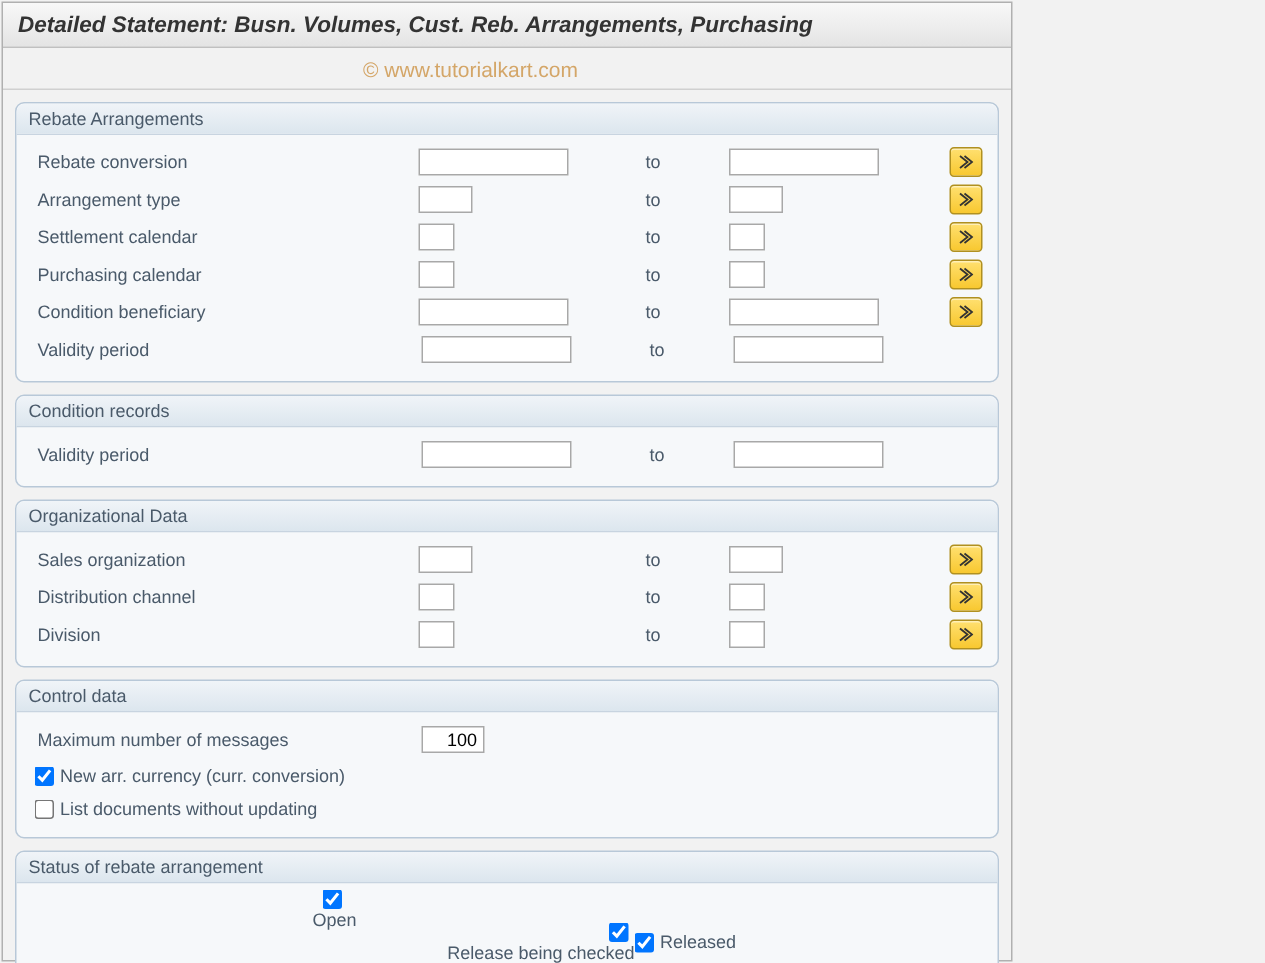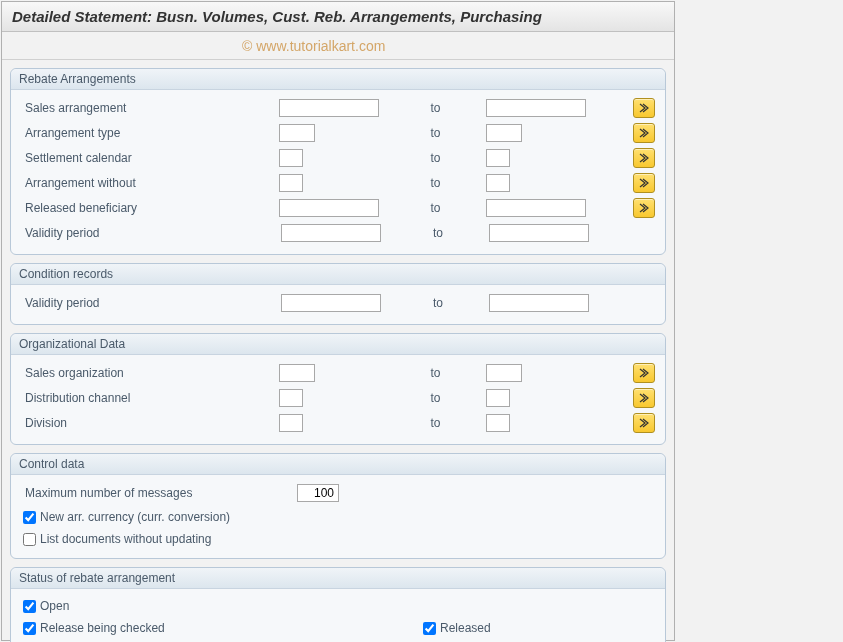--- a/index.html
+++ b/index.html
@@ -92,21 +92,20 @@
       padding: 0 2px;
     }
     .input-num {
       width: 42px;
       height: 18px;
       border: 1px solid #a8a8a8;
       background: #fff;
       font-size: 12px;
       text-align: right;
       padding: 0 4px;
-      margin-left: 16px;
     }
     .slot-from { width: 152px; display: flex; }
     .slot-to-label { width: 56px; color: #4a5a6a; }
     .slot-to { width: 148px; display: flex; }
     .range-btn {
       width: 22px;
       height: 20px;
       background: linear-gradient(to bottom, #ffe070, #f8c830);
       border: 1px solid #b09020;
       border-radius: 3px;
@@ -125,37 +124,37 @@
     }
     .cb-row input[type="checkbox"] {
       width: 13px;
       height: 13px;
       margin-right: 4px;
     }
     .cb-row label {
       color: #4a5a6a;
       cursor: pointer;
     }
-    .cb-col-left { width: 400px; }
+    .cb-col-left { width: 400px; flex-direction: column; }
   </style>
 </head>
 <body>
 
 <div class="main-container">
   <div class="header">Detailed Statement: Busn. Volumes, Cust. Reb. Arrangements, Purchasing</div>
   <div class="toolbar-area">
     <div class="watermark">© www.tutorialkart.com</div>
   </div>
   <div class="content">
 
     <div class="fieldset">
       <div class="fieldset-legend">Rebate Arrangements</div>
       <div class="fieldset-body">
         <div class="row">
-          <div class="label">Sales arrangement</div>
+          <div class="label">Rebate conversion</div>
           <div class="slot-from">
               <input class="input-med" style="">
             </div>
           <div class="slot-to-label">to</div>
           <div class="slot-to">
               <input class="input-med" style="">
             </div>
           <div class="range-btn">
               <svg width="10" height="10" viewBox="0 0 10 10">
                 <path d="M1 1 L6 5 L1 9 M4 1 L9 5 L4 9" stroke="#333" stroke-width="1.2" fill="none"></path>
@@ -186,36 +185,36 @@
           <div class="slot-to">
               <input class="input-short" style="width: 24px;">
             </div>
           <div class="range-btn">
               <svg width="10" height="10" viewBox="0 0 10 10">
                 <path d="M1 1 L6 5 L1 9 M4 1 L9 5 L4 9" stroke="#333" stroke-width="1.2" fill="none"></path>
               </svg>
             </div>
         </div>
         <div class="row">
-          <div class="label">Arrangement without</div>
-          <div class="slot-from">
-              <input class="input-short" style="width: 24px;">
-            </div>
-          <div class="slot-to-label">to</div>
-          <div class="slot-to">
-              <input class="input-short" style="width: 24px;">
-            </div>
-          <div class="range-btn">
-              <svg width="10" height="10" viewBox="0 0 10 10">
-                <path d="M1 1 L6 5 L1 9 M4 1 L9 5 L4 9" stroke="#333" stroke-width="1.2" fill="none"></path>
-              </svg>
-            </div>
-        </div>
-        <div class="row">
-          <div class="label">Released beneficiary</div>
+          <div class="label">Purchasing calendar</div>
+          <div class="slot-from">
+              <input class="input-short" style="width: 24px;">
+            </div>
+          <div class="slot-to-label">to</div>
+          <div class="slot-to">
+              <input class="input-short" style="width: 24px;">
+            </div>
+          <div class="range-btn">
+              <svg width="10" height="10" viewBox="0 0 10 10">
+                <path d="M1 1 L6 5 L1 9 M4 1 L9 5 L4 9" stroke="#333" stroke-width="1.2" fill="none"></path>
+              </svg>
+            </div>
+        </div>
+        <div class="row">
+          <div class="label">Condition beneficiary</div>
           <div class="slot-from">
               <input class="input-med" style="">
             </div>
           <div class="slot-to-label">to</div>
           <div class="slot-to">
               <input class="input-med" style="">
             </div>
           <div class="range-btn">
               <svg width="10" height="10" viewBox="0 0 10 10">
                 <path d="M1 1 L6 5 L1 9 M4 1 L9 5 L4 9" stroke="#333" stroke-width="1.2" fill="none"></path>

